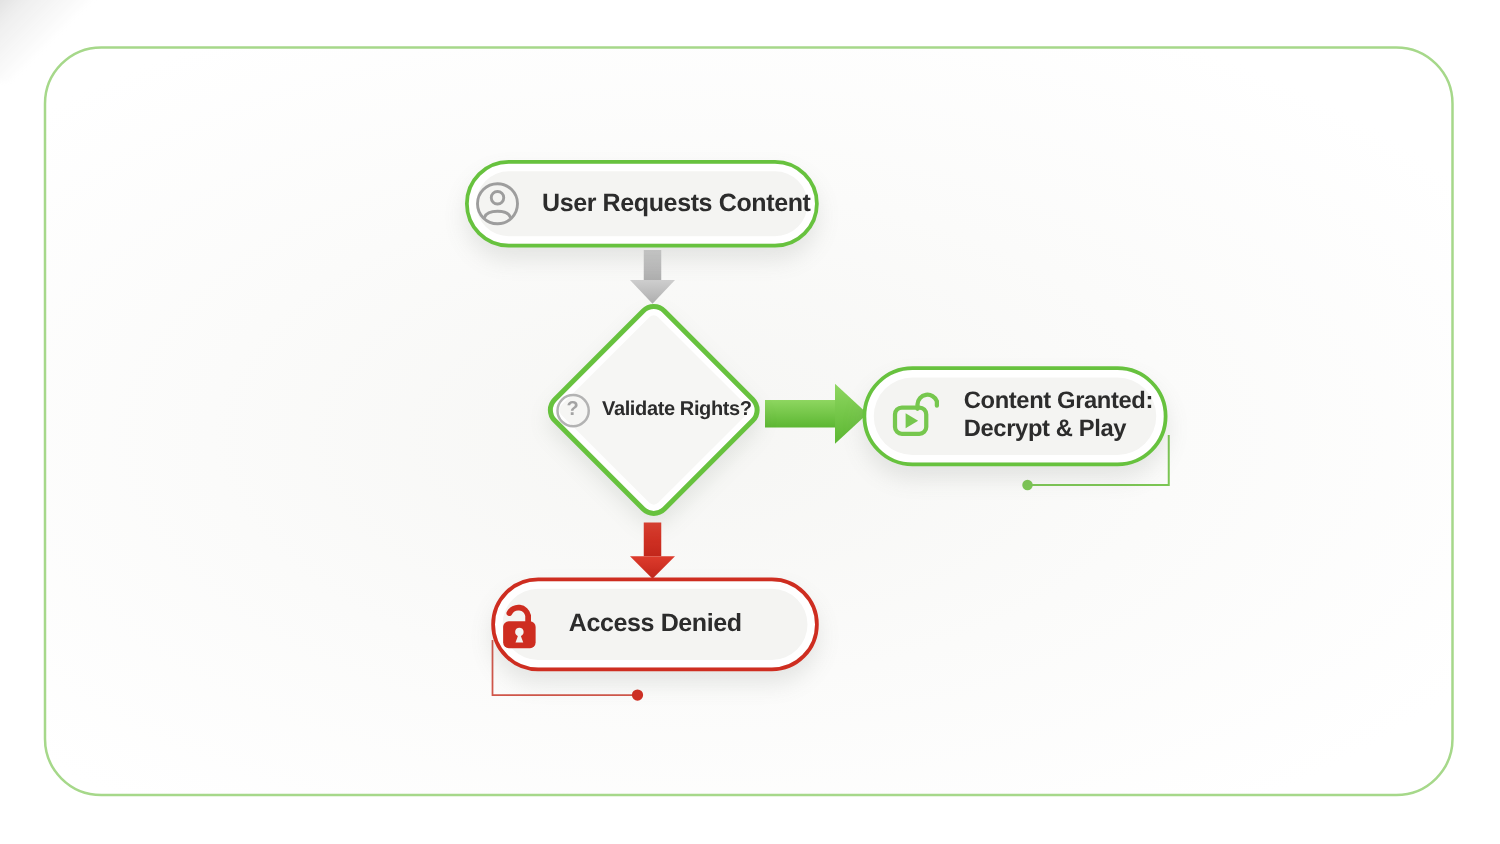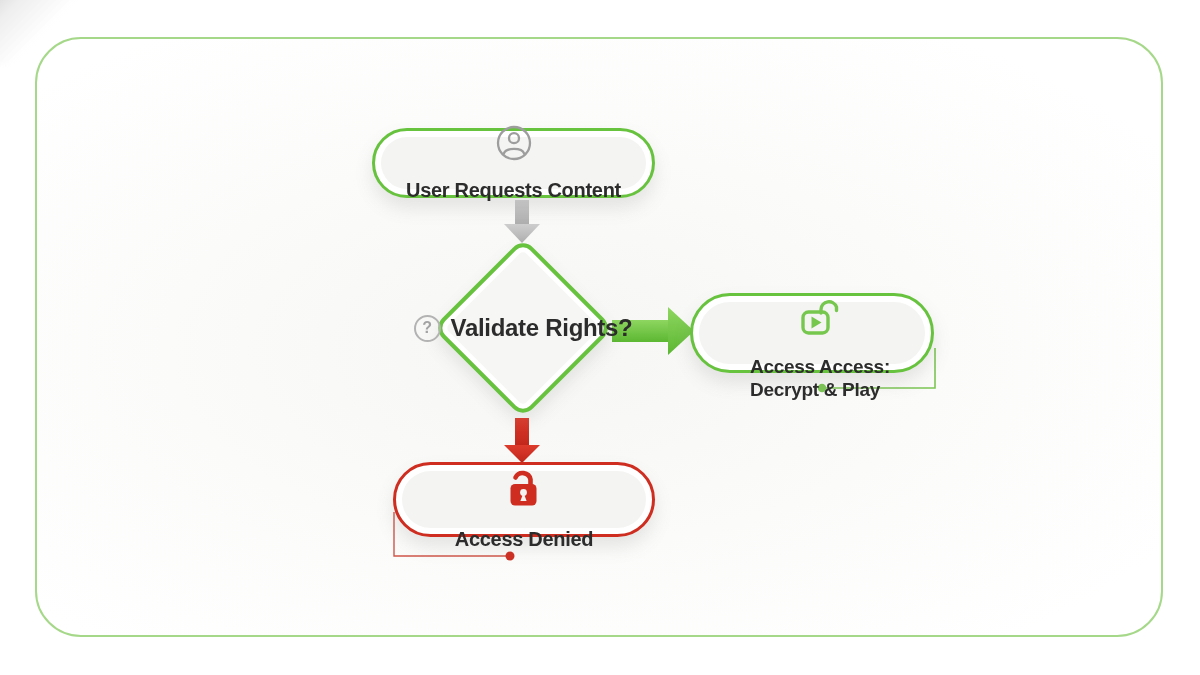--- a/index.html
+++ b/index.html
@@ -12,40 +12,40 @@
     background:linear-gradient(135deg, rgba(150,150,150,.45) 0%, rgba(190,190,190,.25) 30%, rgba(255,255,255,0) 62%);
     border-radius:0 0 90% 0; filter:blur(2px); }
 
   .frame { position:absolute; left:35px; top:37px; width:1128px; height:600px;
     border:2px solid #a6d88a; border-radius:46px;
     background:radial-gradient(ellipse at 46% 52%, #f6f6f4 0%, #fbfbfa 45%, #ffffff 85%); }
 
   svg.wires { position:absolute; left:0; top:0; width:1200px; height:675px; z-index:1; pointer-events:none; }
 
   .node { position:absolute; z-index:2; display:flex; align-items:center;
-    background:#f4f4f2; box-shadow: inset 0 0 0 6px #ffffff, 0 10px 18px rgba(110,120,110,0.16); flex-direction: column; }
+    background:#f4f4f2; box-shadow: inset 0 0 0 6px #ffffff, 0 10px 18px rgba(110,120,110,0.16); }
   .pill-green { border:3px solid #67c23e; }
   .pill-red   { border:3px solid #ce2d20; }
 
   .node-start   { left:372px; top:128px; width:283px; height:70px; border-radius:35px;
                   justify-content:center; gap:17px; }
   .node-granted { left:690px; top:293px; width:244px; height:80px; border-radius:40px;
                   padding-left:16px; gap:14px; }
   .node-denied  { left:393px; top:462px; width:262px; height:75px; border-radius:38px;
                   gap:19px; }
 
   .diamond-shape { position:absolute; left:459px; top:264px; width:128px; height:128px; z-index:2;
     transform:rotate(45deg); border:4px solid #67c23e; border-radius:14px;
     background:#f6f6f4; box-shadow: inset 0 0 0 5px #ffffff, 6px 6px 16px rgba(115,125,115,0.15); }
   .diamond-label { position:absolute; left:423px; top:302px; width:200px; height:52px; z-index:3;
     display:flex; align-items:center; justify-content:center; gap:10px; }
 
   .node-label { font-weight:700; color:#2c2c2c; font-size:20px; letter-spacing:-0.3px; white-space:nowrap; }
   .node-label.two-line { font-size:19px; line-height:1.2; white-space:normal; }
-  .diamond-label .node-label { font-size:24px; }
+  .diamond-label .node-label { font-size:16px; }
 
   .q-icon { width:27px; height:27px; border:2px solid #b3b3b3; border-radius:50%;
     color:#a3a3a3; font-size:16px; font-weight:700; display:flex; align-items:center;
     justify-content:center; flex:0 0 auto; }
   .svg-icon { flex:0 0 auto; display:block; }
 </style>
 </head>
 <body>
 
 <div id="stage">
@@ -109,21 +109,21 @@
     <span class="node-label">Validate Rights?</span>
   </div>
 
   <div class="node pill-green node-granted">
     <svg class="svg-icon" width="48" height="46" viewBox="0 0 48 46">
       <path d="M25 17 V 13.5 A 8 8 0 0 1 40.5 11 V 14.5" fill="none" stroke="#76c74e" stroke-width="3.4" stroke-linecap="round"></path>
       <rect x="7" y="16" width="25" height="21" rx="5.5" fill="none" stroke="#76c74e" stroke-width="3.4"></rect>
       <polygon points="15.5,20.5 25.5,26.5 15.5,32.5" fill="#76c74e"></polygon>
     </svg>
     <span class="node-label two-line">
-      <span>Access Access:</span><br>
+      <span>Content Granted:</span><br>
       <span>Decrypt &amp; Play</span>
     </span>
   </div>
 
   <div class="node pill-red node-denied">
     <svg class="svg-icon" width="40" height="44" viewBox="0 0 40 44">
       <path d="M11.5 12.5 A 8 8 0 0 1 26.5 14.5 V 19" fill="none" stroke="#ce2d20" stroke-width="4.6" stroke-linecap="round"></path>
       <rect x="6.5" y="19" width="26" height="21.5" rx="4.5" fill="#ce2d20"></rect>
       <circle cx="19.5" cy="27.5" r="3.4" fill="#f3f3f1"></circle>
       <path d="M19.5 27.5 L 16.4 36 H 22.6 Z" fill="#f3f3f1"></path>

